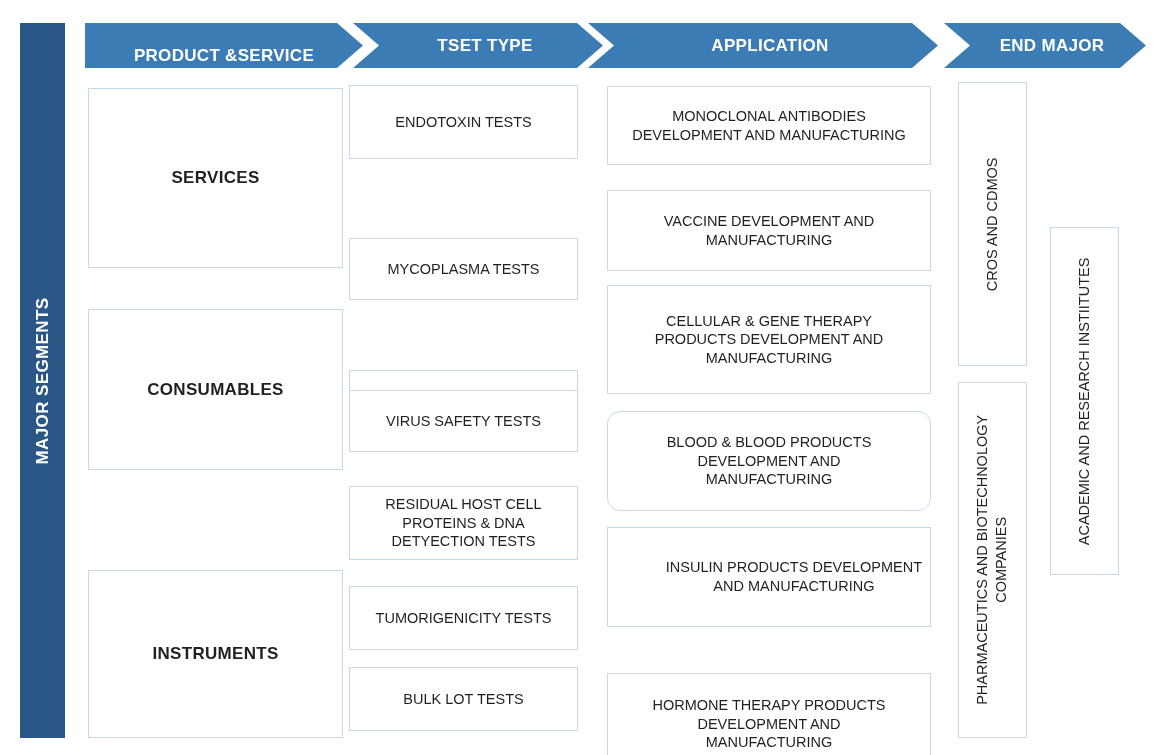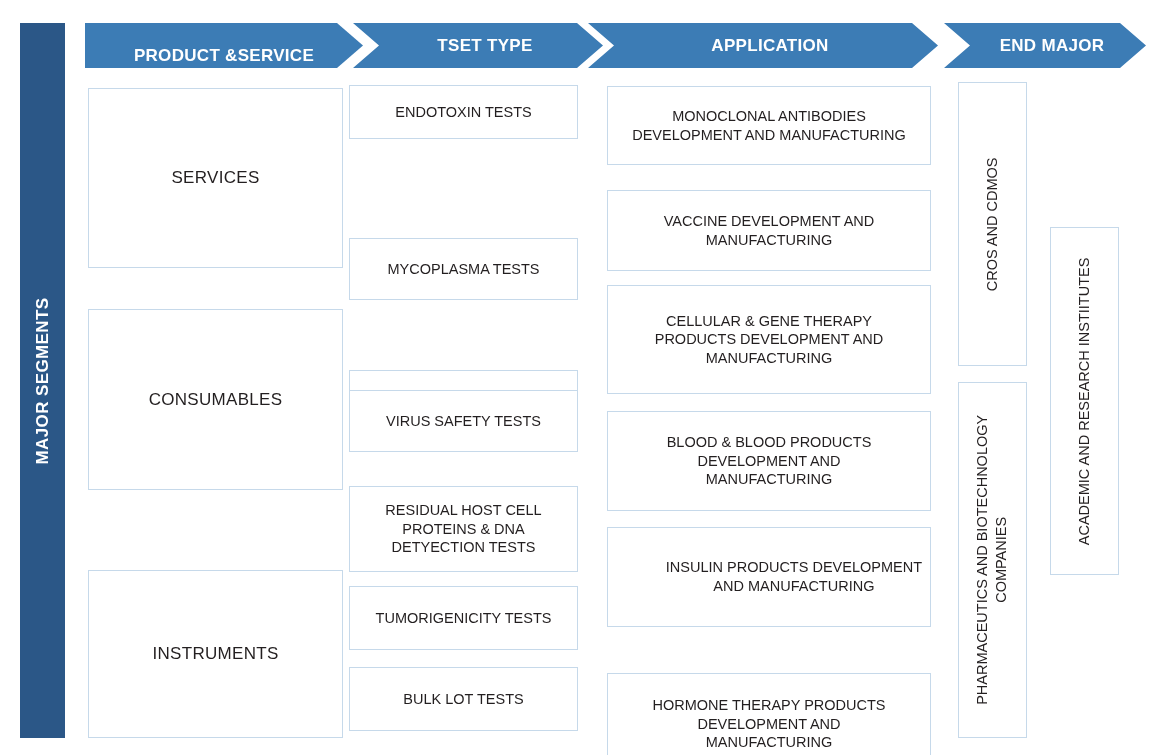--- a/index.html
+++ b/index.html
@@ -83,46 +83,46 @@
   .box .txt {
     display: block;
     line-height: 1.28;
     padding: 0 8px;
   }
 
   
   .seg-box { left: 88px; width: 255px; }
   .seg-box .txt {
     font-size: 17px;
-    font-weight: normal;
+    font-weight: bold;
     letter-spacing: 0.3px;
   }
   #seg-0 { top: 88px;  height: 180px; }
-  #seg-1 { top: 309px; height: 181px; }
+  #seg-1 { top: 309px; height: 161px; }
   #seg-2 { top: 570px; height: 168px; }
 
   
   .test-box { left: 349px; width: 229px; }
   .test-box .txt { font-size: 14.5px; }
-  #test-0 { top: 85px;  height: 54px; }
+  #test-0 { top: 85px;  height: 74px; }
   #test-1 { top: 159px; height: 60px; }
   #test-2 { top: 238px; height: 62px; }
   #test-3 { top: 322px; height: 63px; margin-top: 48px; }
   #test-4 { top: 390px; height: 62px; }
-  #test-5 { top: 486px; height: 86px; }
+  #test-5 { top: 486px; height: 74px; }
   #test-6 { top: 586px; height: 64px; }
   #test-7 { top: 667px; height: 64px; }
 
   
   .app-box { left: 607px; width: 324px; }
   .app-box .txt { font-size: 14.5px; }
   #app-0 { top: 86px;  height: 79px; }
   #app-1 { top: 190px; height: 81px; }
   #app-2 { top: 285px; height: 109px; }
-  #app-3 { top: 411px; height: 100px; }
+  #app-3 { top: 411px; height: 100px; border-radius: 13px; }
   #app-4 { top: 527px; height: 100px; justify-content: flex-end; }
   #app-5 { top: 637px; height: 102px; margin-top: 36px; }
 
   
   .user-box { }
   .user-box .vtxt {
     transform: rotate(-90deg);
     white-space: nowrap;
     font-size: 14.5px;
     line-height: 1.3;

